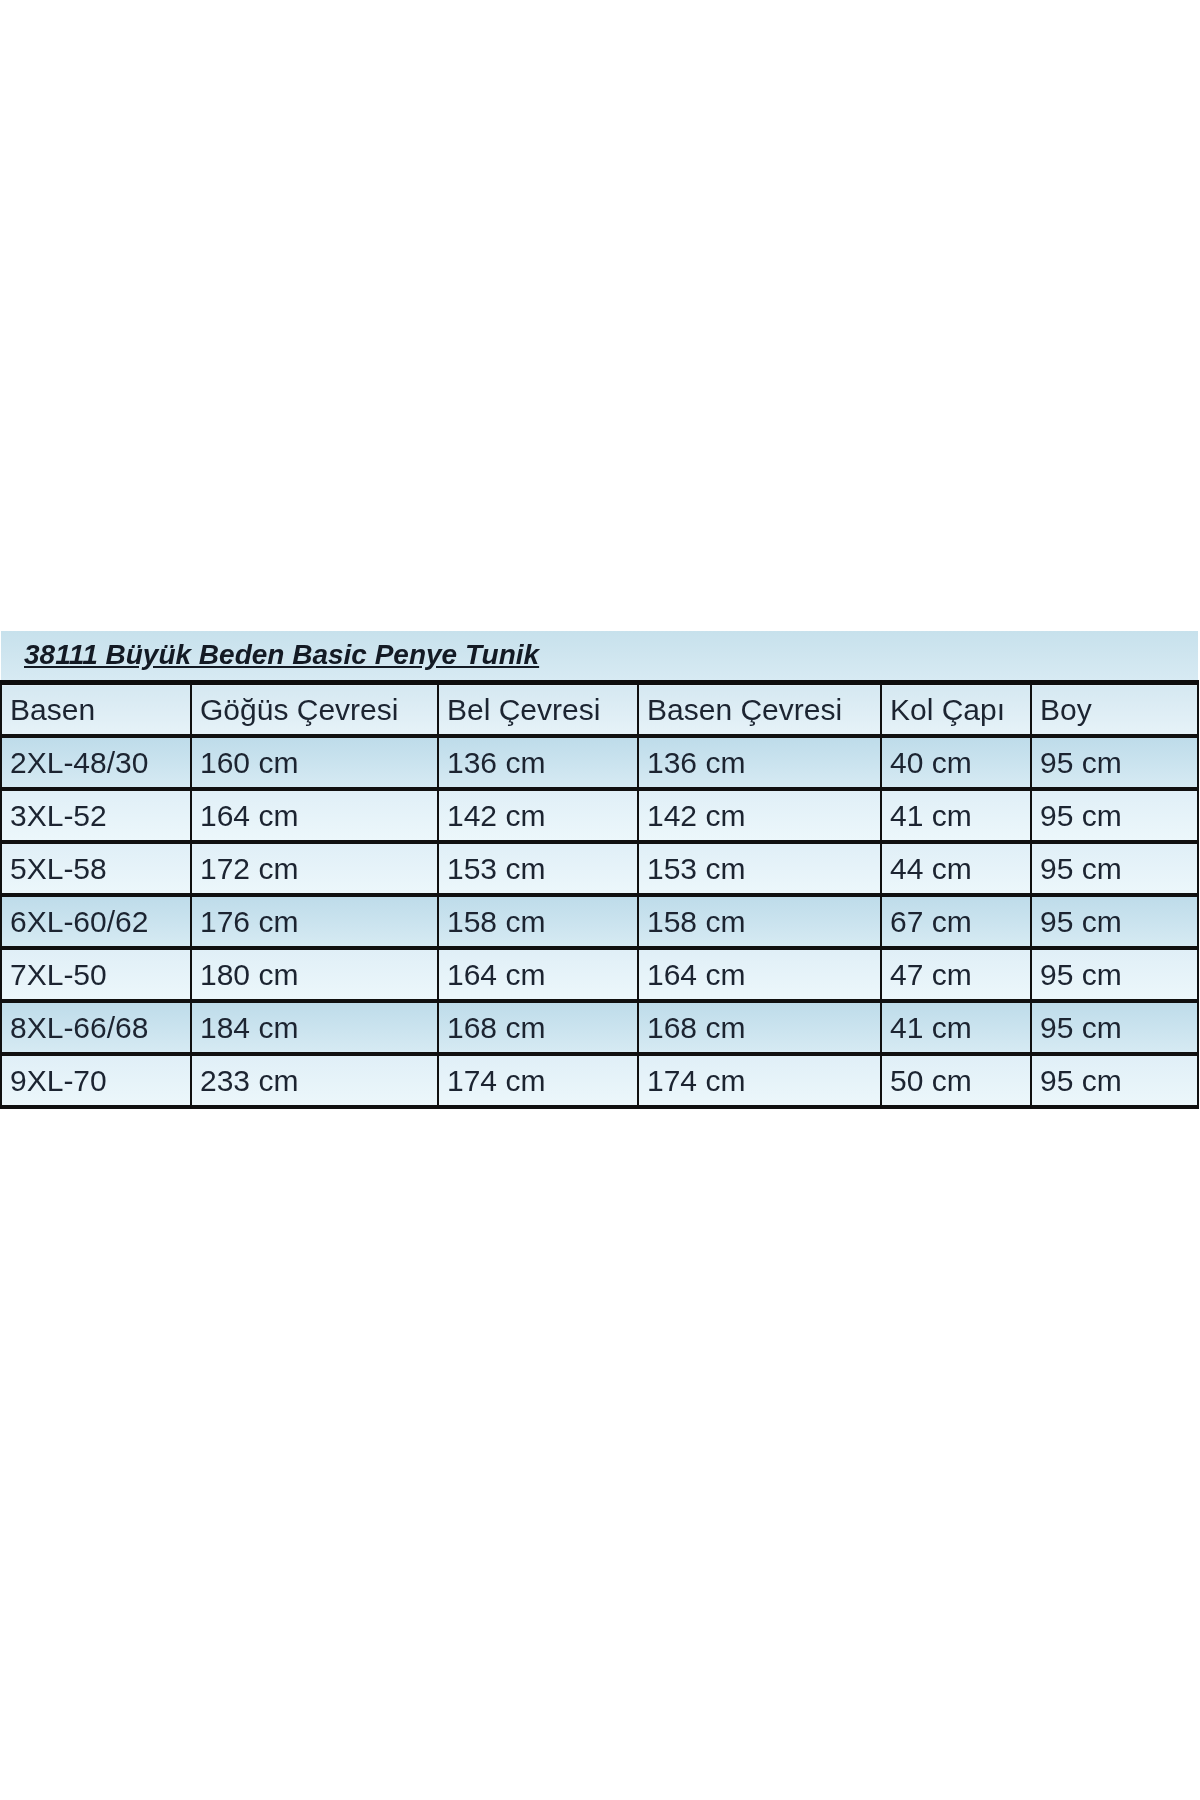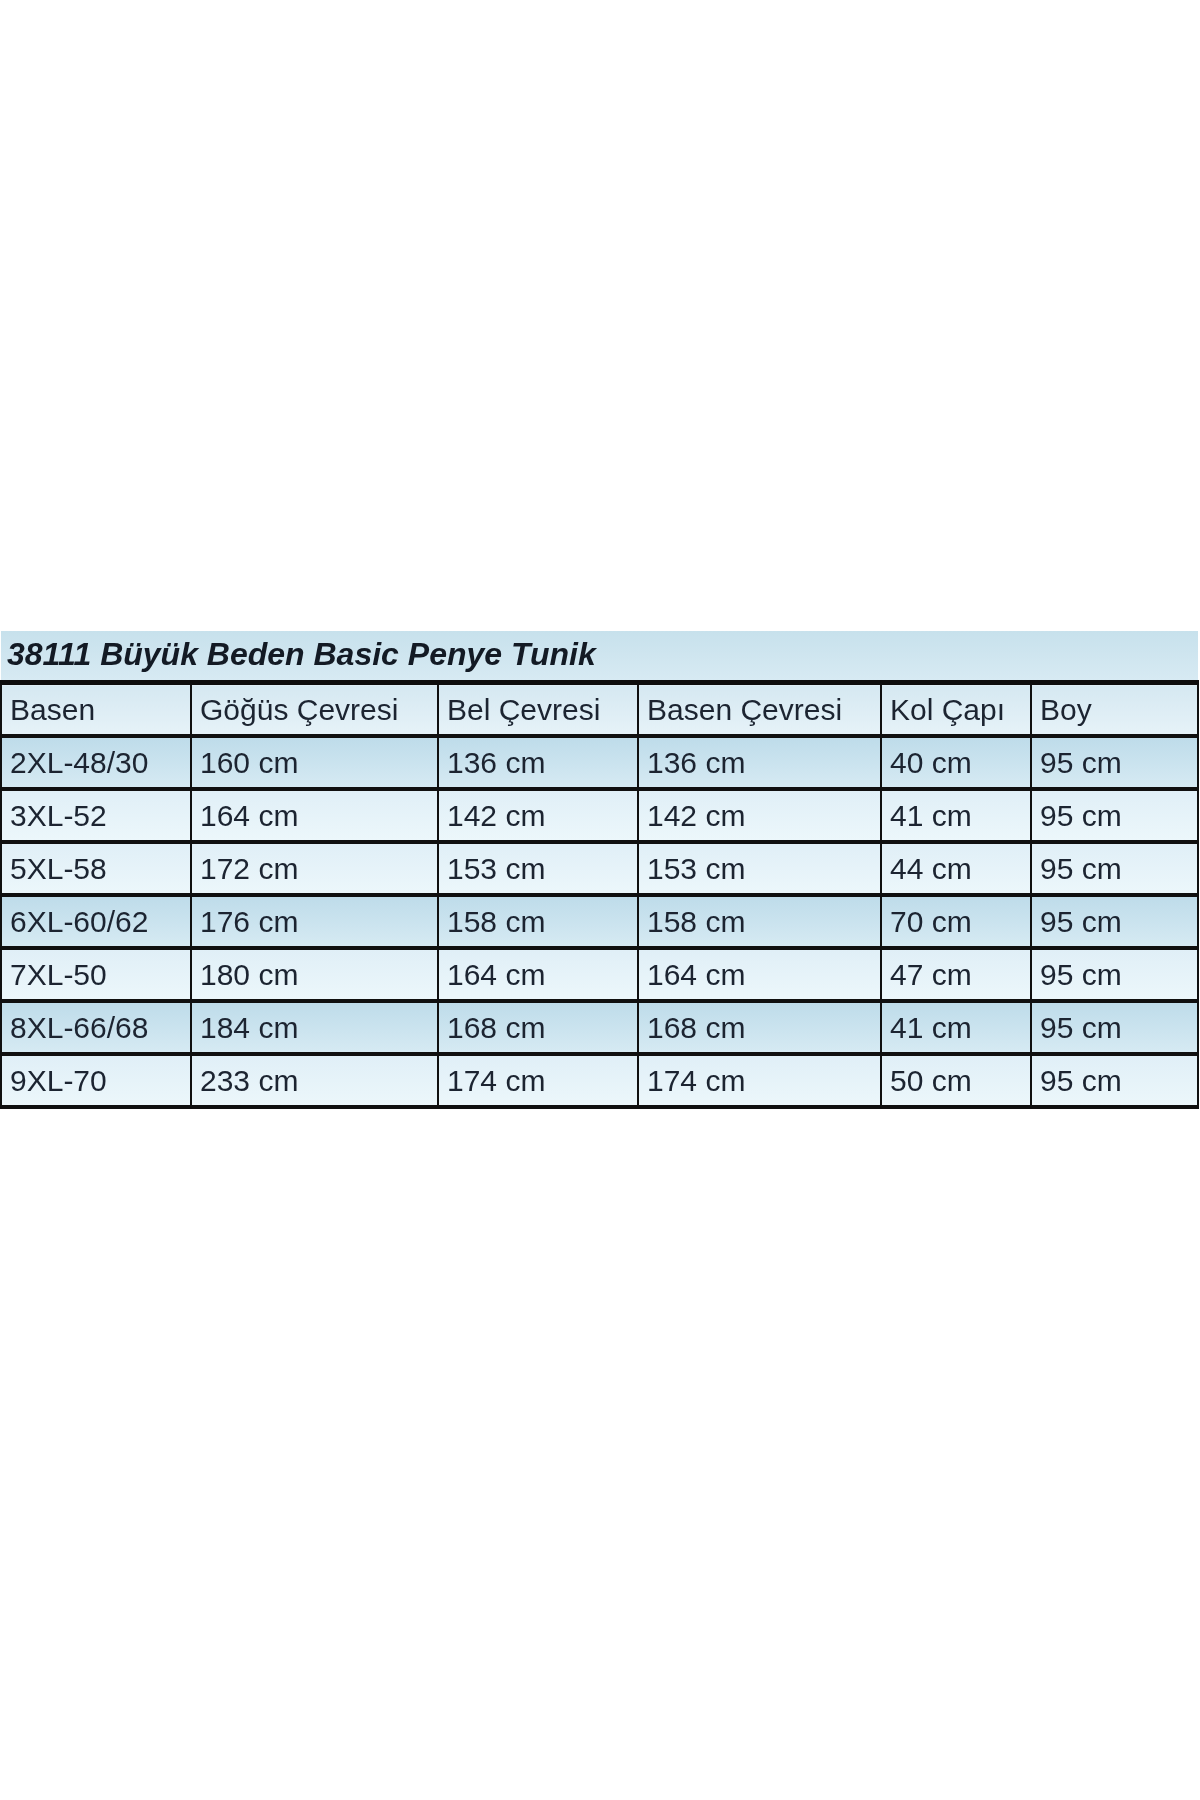--- a/index.html
+++ b/index.html
@@ -24,30 +24,31 @@
   table.size-table {
     border-collapse: collapse;
     table-layout: fixed;
     width: 1197px;
     color: #1c2431;
     font-size: 30px;
   }
   
   td.title-cell {
     height: 47px;
-    padding: 0 0 2px 6px;
+    padding: 0 0 2px 23px;
     background: linear-gradient(180deg, #c7e1ec 0%, #d7eaf3 100%);
     border: none;
     border-bottom: 5px solid #0d0d0d;
     font-weight: bold;
     font-style: italic;
-    font-size: 32px;
+    font-size: 28px;
     color: #131a24;
     white-space: nowrap;
     overflow: hidden;
+    text-decoration: underline;
   }
   th, td.data-cell {
     height: 49px;
     padding: 0 0 0 8px;
     border-left: 2px solid #101010;
     border-right: 2px solid #101010;
     border-top: 4px solid #101010;
     border-bottom: 4px solid #101010;
     font-weight: normal;
     text-align: left;
@@ -113,21 +114,21 @@
           <td class="data-cell">153 cm</td>
           <td class="data-cell">153 cm</td>
           <td class="data-cell">44 cm</td>
           <td class="data-cell">95 cm</td>
         </tr>
         <tr class="row-dark">
           <td class="data-cell">6XL-60/62</td>
           <td class="data-cell">176 cm</td>
           <td class="data-cell">158 cm</td>
           <td class="data-cell">158 cm</td>
-          <td class="data-cell">70 cm</td>
+          <td class="data-cell">67 cm</td>
           <td class="data-cell">95 cm</td>
         </tr>
         <tr class="row-light">
           <td class="data-cell">7XL-50</td>
           <td class="data-cell">180 cm</td>
           <td class="data-cell">164 cm</td>
           <td class="data-cell">164 cm</td>
           <td class="data-cell">47 cm</td>
           <td class="data-cell">95 cm</td>
         </tr>

